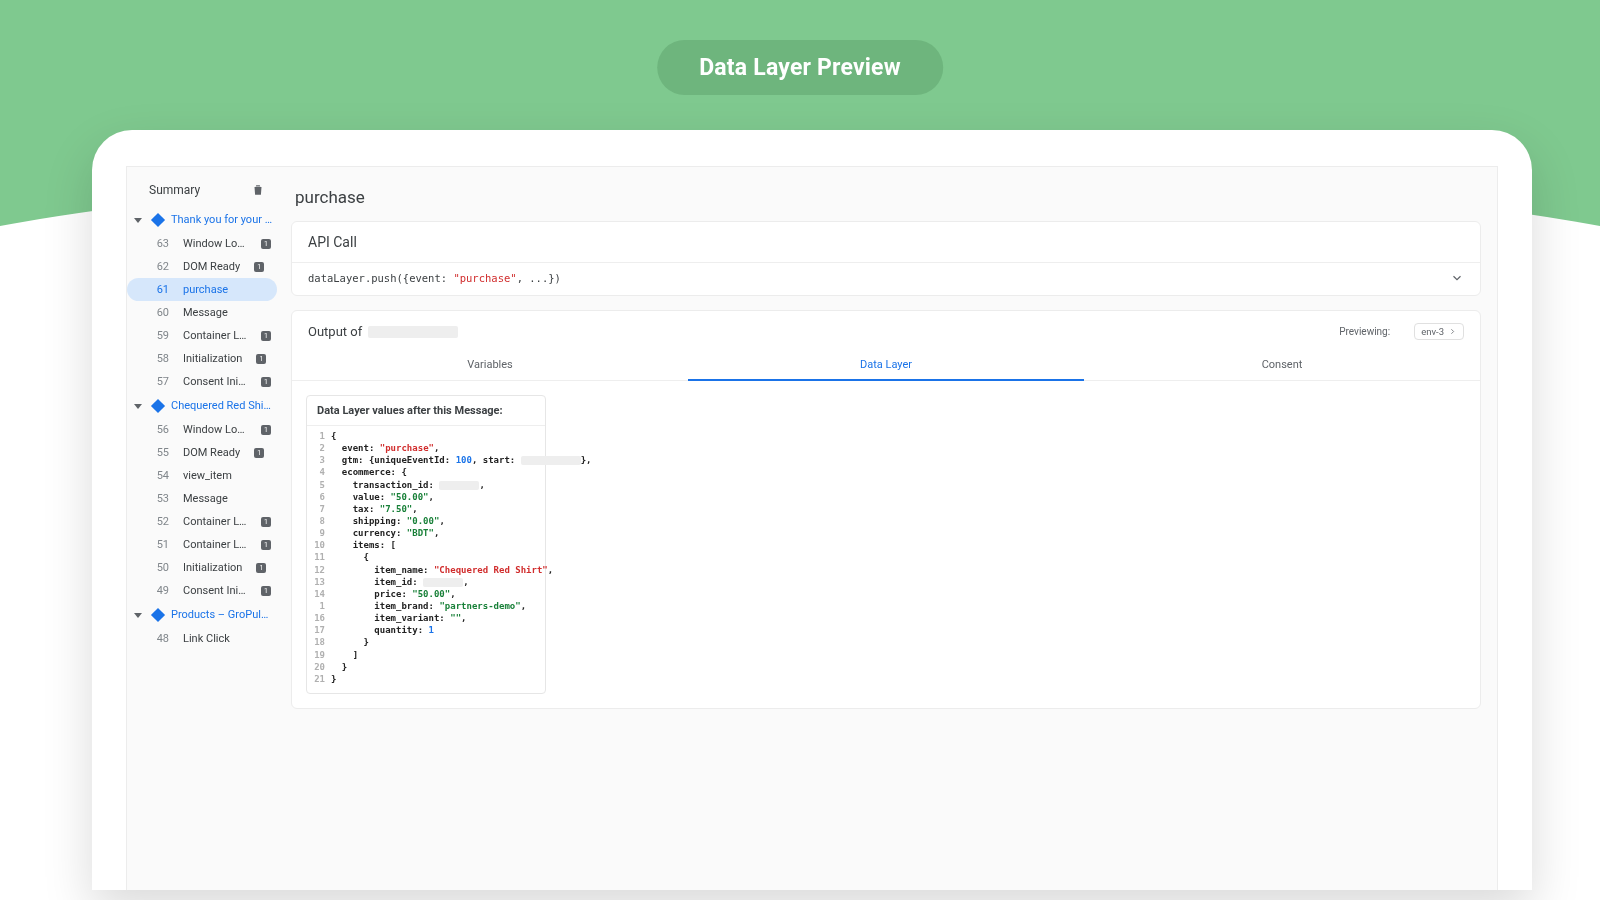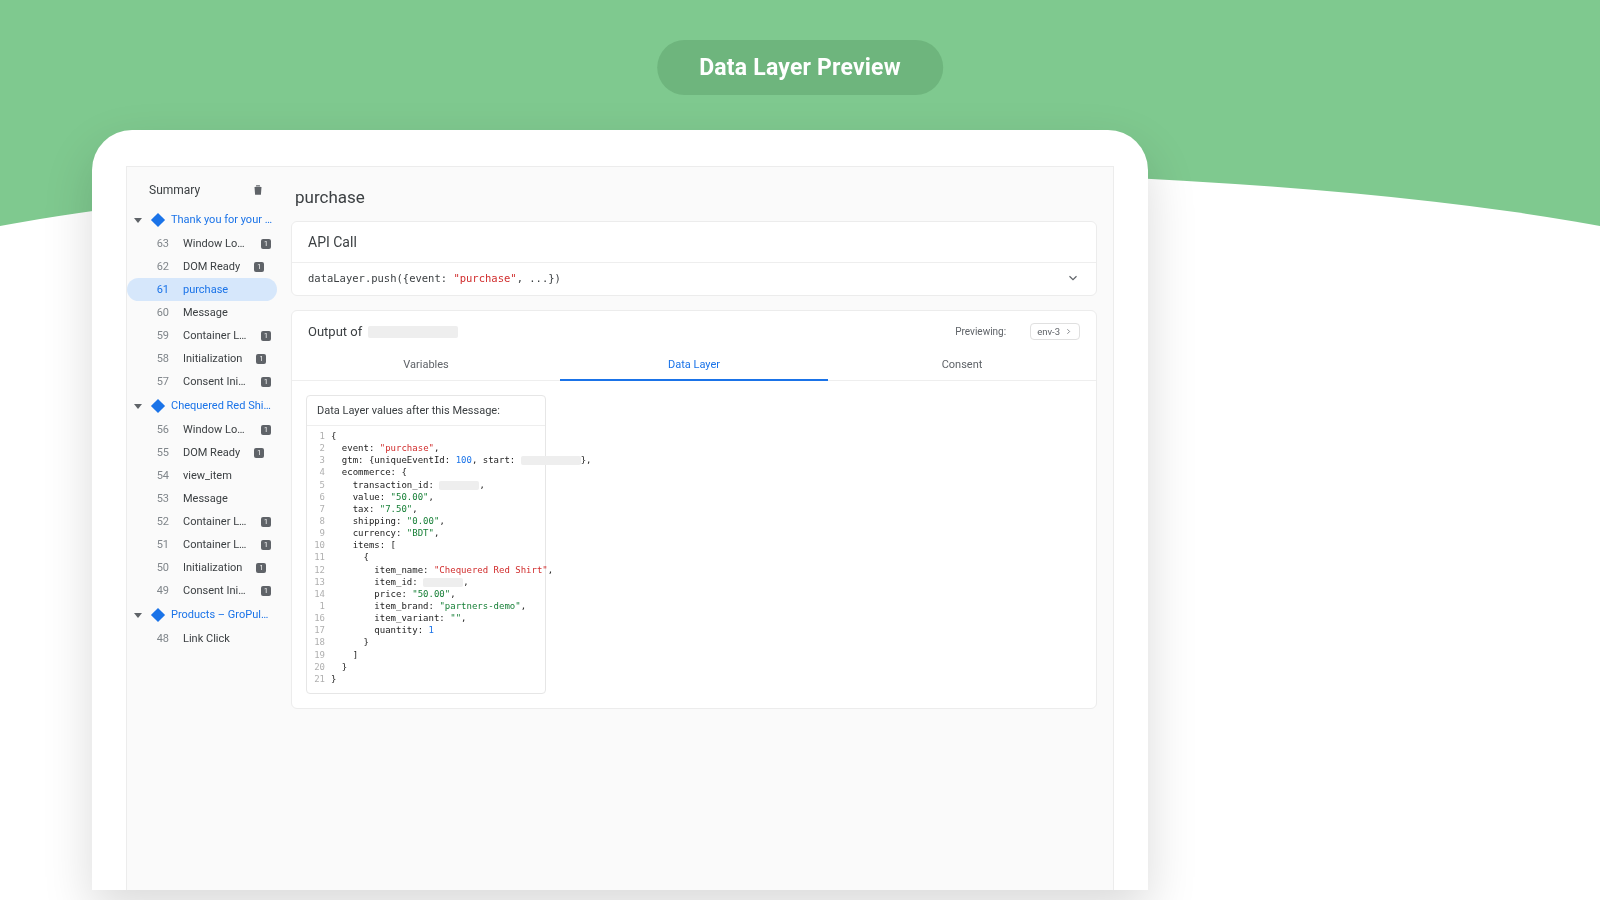--- a/index.html
+++ b/index.html
@@ -25,21 +25,21 @@
     font-size: 23px;
     font-weight: 700;
     padding: 14px 42px;
     border-radius: 28px;
     letter-spacing: .2px;
   }
 
   .device {
     position: absolute;
     left: 92px; top: 130px;
-    width: 1056px; height: 760px;
+    width: 1440px; height: 760px;
     background: #fff;
     border-radius: 40px 40px 0 0;
     box-shadow: 0 20px 50px rgba(0,0,0,.15);
     overflow: hidden;
   }
   .screen {
     position: absolute;
     left: 34px; top: 36px; right: 34px; bottom: 0;
     background: #fafafa;
     border: 1px solid #ececec;
@@ -118,21 +118,21 @@
   .redact.w90 { width:90px; }
   .preview-chip { font-size:10px; color:#5f6368; display:flex; align-items:center; gap:24px; }
   .env-chip { border:1px solid #e0e0e0; border-radius:4px; padding:2px 6px; font-size:9.5px; display:flex; align-items:center; gap:4px; color:#5f6368; }
 
   .tabs { display:flex; border-bottom:1px solid #eee; margin-top:6px; }
   .tab { flex:1; text-align:center; padding:8px 0; font-size:11px; color:#5f6368; cursor:pointer; }
   .tab.active { color:#1a73e8; border-bottom:2px solid #1a73e8; margin-bottom:-1px; }
 
   .dl-box {
     margin:14px; width:240px;
-    border:1px solid #e6e6e6; border-radius:4px;
+    border:1px solid #e6e6e6; border-radius:4px;font-weight:bold;
   }
   .dl-box-title { padding:8px 10px; font-size:11px; color:#3c4043; }
   .code-block {
     border-top:1px solid #eee; padding:4px 6px 8px 2px;
     font-family: ui-monospace, Menlo, Consolas, monospace;
     font-size:9px; line-height:1.35; color:#222;
   }
   .code-line { display:flex; }
   .gutter { width:22px; text-align:right; color:#b0b0b0; padding-right:6px; user-select:none; flex:0 0 22px; }
   .code-line .c { white-space:pre; }

